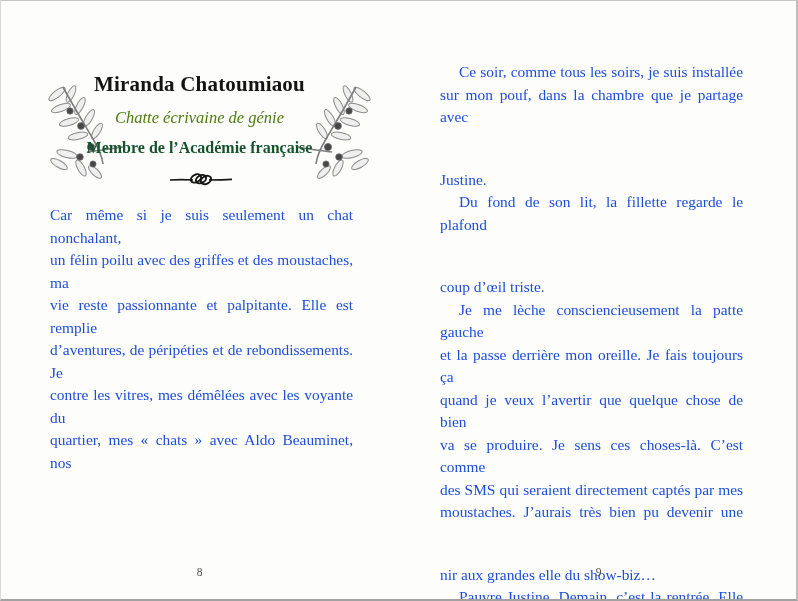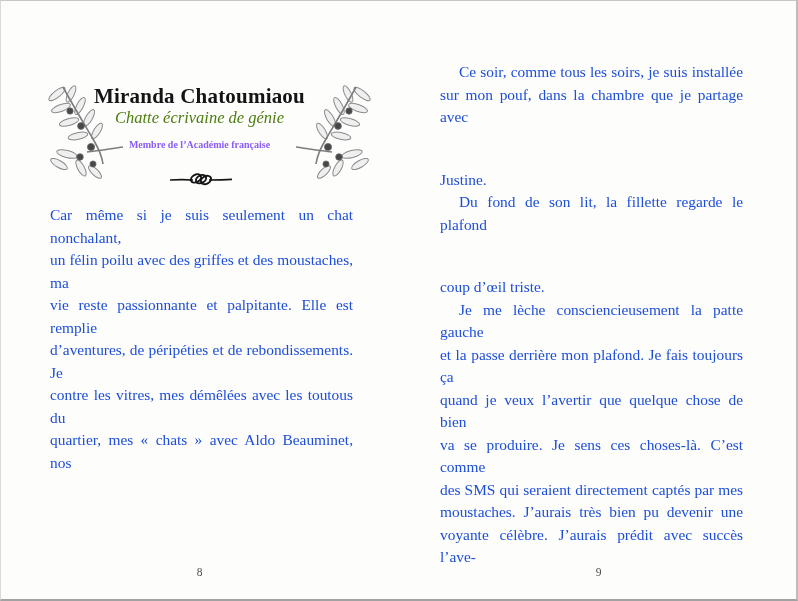--- a/index.html
+++ b/index.html
@@ -14,30 +14,30 @@
     border-top:1px solid #c6c6c6;
     border-left:1px solid #d9d9d9;
     border-right:2px solid #bdbdbd;
     border-bottom:2px solid #a2a2a2;
   }
   .spread{position:absolute;inset:0;display:flex;}
   .page{position:relative;width:399px;height:601px;background:transparent;}
 
   
   .author-name{
-    position:absolute;top:84px;left:0;width:399px;text-align:center;
+    position:absolute;top:72px;left:0;width:399px;text-align:center;
     font-size:21px;font-weight:700;letter-spacing:.2px;color:#141414;
   }
   .author-subtitle{
     position:absolute;top:108px;left:0;width:399px;text-align:center;
     font-size:16.5px;font-style:italic;color:#4d7c0f;
   }
   .author-affiliation{
     position:absolute;top:139px;left:0;width:399px;text-align:center;
-    font-size:10px;font-weight:700;color:#8b5cf6;
+    font-size:16px;font-weight:700;color:#14532d;
   }
   .branch{position:absolute;top:84px;width:92px;height:104px;}
   .branch.left{left:33px;}
   .branch.right{left:294px;transform:scaleX(-1);}
   .divider{position:absolute;top:169px;left:169px;width:64px;height:20px;}
 
   
   .bodycol{
     position:absolute;
     font-size:15.4px;line-height:22.5px;color:#1d4ed8;
@@ -127,47 +127,46 @@
         <ellipse cx="37" cy="11" rx="5.4" ry="3.7" transform="rotate(-28 37 11)"></ellipse>
       </g>
     </svg>
 
     <div class="bodycol lp">
         <div class="para">
           <div class="tline">Car même si je suis seulement un chat nonchalant,</div>
           <div class="tline">un félin poilu avec des griffes et des moustaches, ma</div>
           <div class="tline">vie reste passionnante et palpitante. Elle est remplie</div>
           <div class="tline">d’aventures, de péripéties et de rebondissements. Je</div>
-          <div class="tline">contre les vitres, mes démêlées avec les toutous du</div>
+          <div class="tline">contre les vitres, mes démêlées avec les voyante du</div>
           <div class="tline">quartier, mes « chats » avec Aldo Beauminet, nos</div>
         </div>
       </div>
 
     <div class="pagenum">8</div>
   </div>
 
   <div class="page">
     <div class="bodycol rp">
         <div class="para">
           <div class="tline indent">Ce soir, comme tous les soirs, je suis installée</div>
           <div class="tline">sur mon pouf, dans la chambre que je partage avec</div>
           <div class="tline last">Justine.</div>
         </div>
         <div class="para">
           <div class="tline indent">Du fond de son lit, la fillette regarde le plafond</div>
           <div class="tline last">coup d’œil triste.</div>
         </div>
         <div class="para">
           <div class="tline indent">Je me lèche consciencieusement la patte gauche</div>
-          <div class="tline">et la passe derrière mon plafond. Je fais toujours ça</div>
+          <div class="tline">et la passe derrière mon oreille. Je fais toujours ça</div>
           <div class="tline">quand je veux l’avertir que quelque chose de bien</div>
           <div class="tline">va se produire. Je sens ces choses-là. C’est comme</div>
           <div class="tline">des SMS qui seraient directement captés par mes</div>
           <div class="tline">moustaches. J’aurais très bien pu devenir une</div>
-          <div class="tline">voyante célèbre. J’aurais prédit avec succès l’ave-</div>
           <div class="tline last">nir aux grandes elle du show-biz…</div>
         </div>
         <div class="para">
           <div class="tline indent">Pauvre Justine. Demain, c’est la rentrée. Elle dé-</div>
         </div>
       </div>
 
     <div class="pagenum">9</div>
   </div>
 

